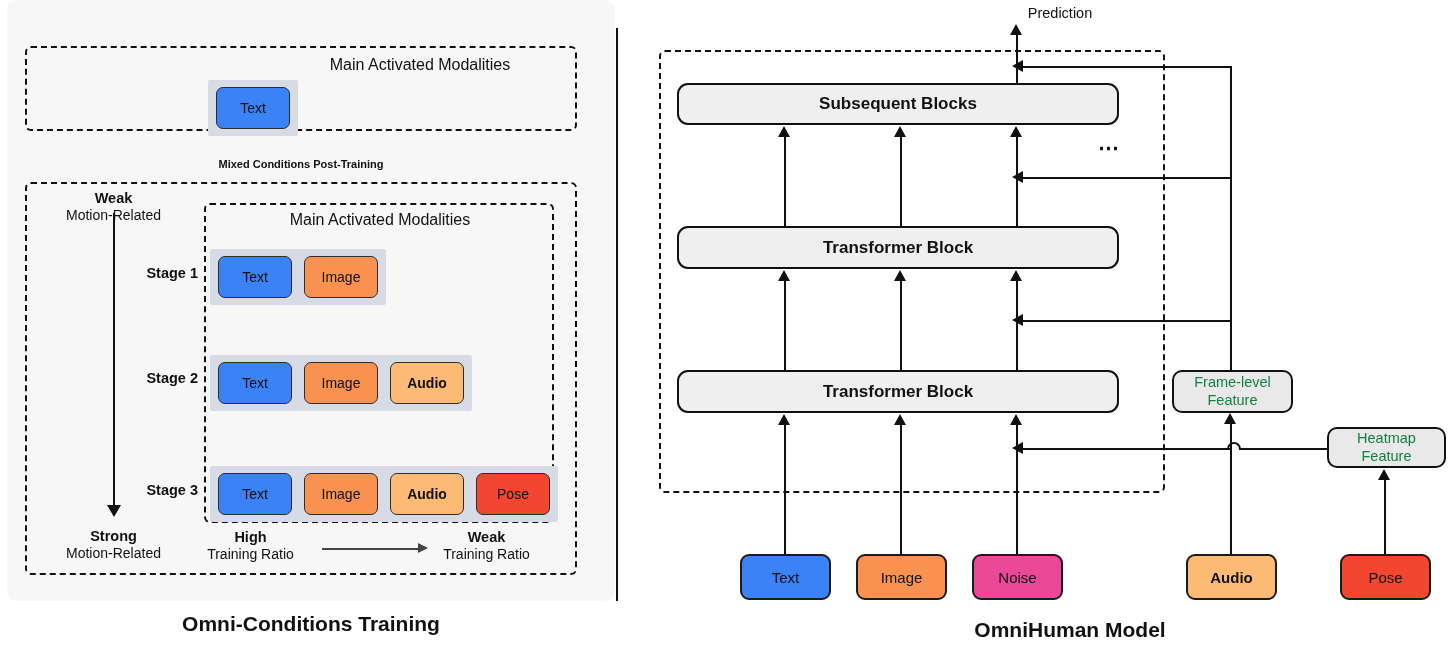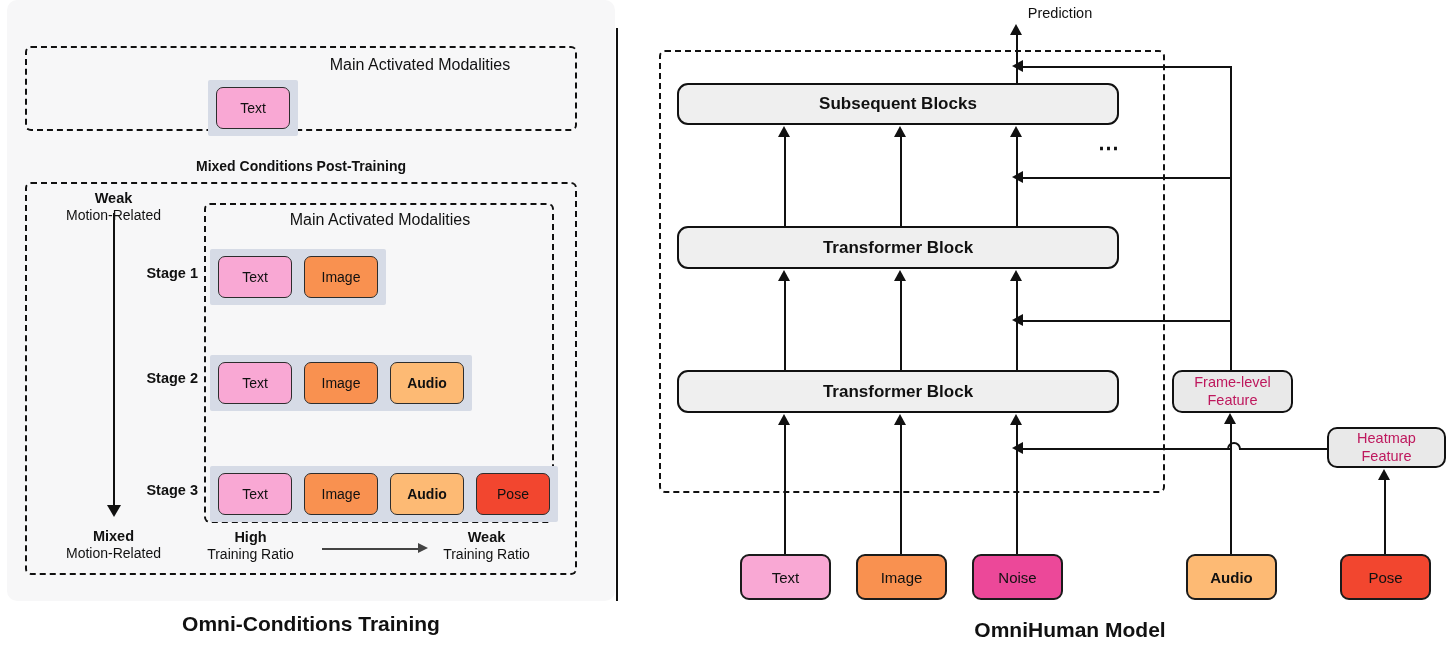--- a/index.html
+++ b/index.html
@@ -28,21 +28,21 @@
   #stage0-box  { left:25px;  top:46px;  width:552px; height:85px; }
   #post-box    { left:25px;  top:182px; width:552px; height:393px; }
   #mam-inner   { left:204px; top:203px; width:350px; height:320px; }
 
   .label-b { font-weight:bold; font-size:14.5px; color:#111; text-align:center; line-height:1.25; }
   .label-n { font-weight:normal; font-size:14px; color:#111; text-align:center; line-height:1.25; }
 
   #stage0-label { left:52px; top:80px; width:124px; }
   #mam-title-0  { left:310px; top:56px; width:220px; font-size:16px; text-align:center; color:#111;}
   #mam-title-1  { left:245px; top:211px; width:270px; font-size:16px; text-align:center; color:#111;}
-  #mixed-title  { left:25px;  top:158px; width:552px; font-size:14px; font-weight:bold; text-align:center; color:#111;}
+  #mixed-title  { left:25px;  top:158px; width:552px; font-size:11px; font-weight:bold; text-align:center; color:#111;}
 
   #weak-label   { left:46px; top:189px; width:135px; }
   #strong-label { left:46px; top:527px; width:135px; }
 
   
   #wk-arrow-line { left:113px; top:213px; width:2px; height:295px; background:#111; }
   #wk-arrow-head {
     left:107px; top:505px; width:0; height:0;
     border-left:7px solid transparent; border-right:7px solid transparent;
     border-top:12px solid #111;
@@ -53,21 +53,21 @@
   .modrow {
     position:absolute; background:#d6dbe6; display:flex; align-items:center;
     padding:7px 8px; gap:12px; border-radius:2px;
   }
   .chip {
     border:1.6px solid #2d2d2d; border-radius:7px;
     font-size:14px; color:#111; text-align:center;
     display:flex; align-items:center; justify-content:center;
     width:74px; height:42px;
   }
-  .c-text  { background:#f9a8d4; }
+  .c-text  { background:#3b82f6; }
   .c-image { background:#f99150; }
   .c-audio { background:#fdba74;font-weight:bold; }
   .c-pose  { background:#f2462f; }
   .c-noise { background:#ec4899; }
 
   #s1-name { left:118px; top:265px; }
   #s1-row  { left:210px; top:249px; }
   #s2-name { left:118px; top:370px; }
   #s2-row  { left:210px; top:355px; }
   #s3-name { left:118px; top:482px;text-align:right; }
@@ -92,21 +92,21 @@
     font-weight:bold; font-size:17px; color:#111;
   }
   #blk-subsequent { left:677px; top:83px;  width:442px; height:42px; }
   #blk-trans2     { left:677px; top:226px; width:442px; height:43px; }
   #blk-trans1     { left:677px; top:370px; width:442px; height:43px; }
 
   .featbox {
     position:absolute; background:#e9e9e9; border:2.4px solid #111;
     border-radius:10px; display:flex; flex-direction:column;
     align-items:center; justify-content:center;
-    font-size:14.5px; color:#be185d; line-height:1.18; text-align:center;
+    font-size:14.5px; color:#15803d; line-height:1.18; text-align:center;
   }
   #feat-frame   { left:1172px; top:370px; width:121px; height:43px; }
   #feat-heatmap { left:1327px; top:427px; width:119px; height:41px; }
 
   
   .inchip {
     position:absolute; border:2.4px solid #1b1b1b; border-radius:9px;
     width:91px; height:46px; font-size:15px; color:#111;
     display:flex; align-items:center; justify-content:center;
   }
@@ -153,21 +153,21 @@
   <div class="abs" id="mixed-title">Mixed Conditions Post-Training</div>
   <div class="dashed-box" id="post-box"></div>
   <div class="dashed-box" id="mam-inner"></div>
   <div class="abs" id="mam-title-1">Main Activated Modalities</div>
 
   <div class="abs" id="weak-label">
     <div class="label-b">Weak</div>
     <div class="label-n">Motion-Related</div>
   </div>
   <div class="abs" id="strong-label">
-    <div class="label-b">Mixed</div>
+    <div class="label-b">Strong</div>
     <div class="label-n">Motion-Related</div>
   </div>
   <div class="abs" id="wk-arrow-line"></div>
   <div class="abs" id="wk-arrow-head"></div>
 
   <div class="stage-name" id="s1-name">Stage 1</div>
   <div class="modrow" id="s1-row">
     <div class="chip c-text">Text</div>
     <div class="chip c-image">Image</div>
   </div>

